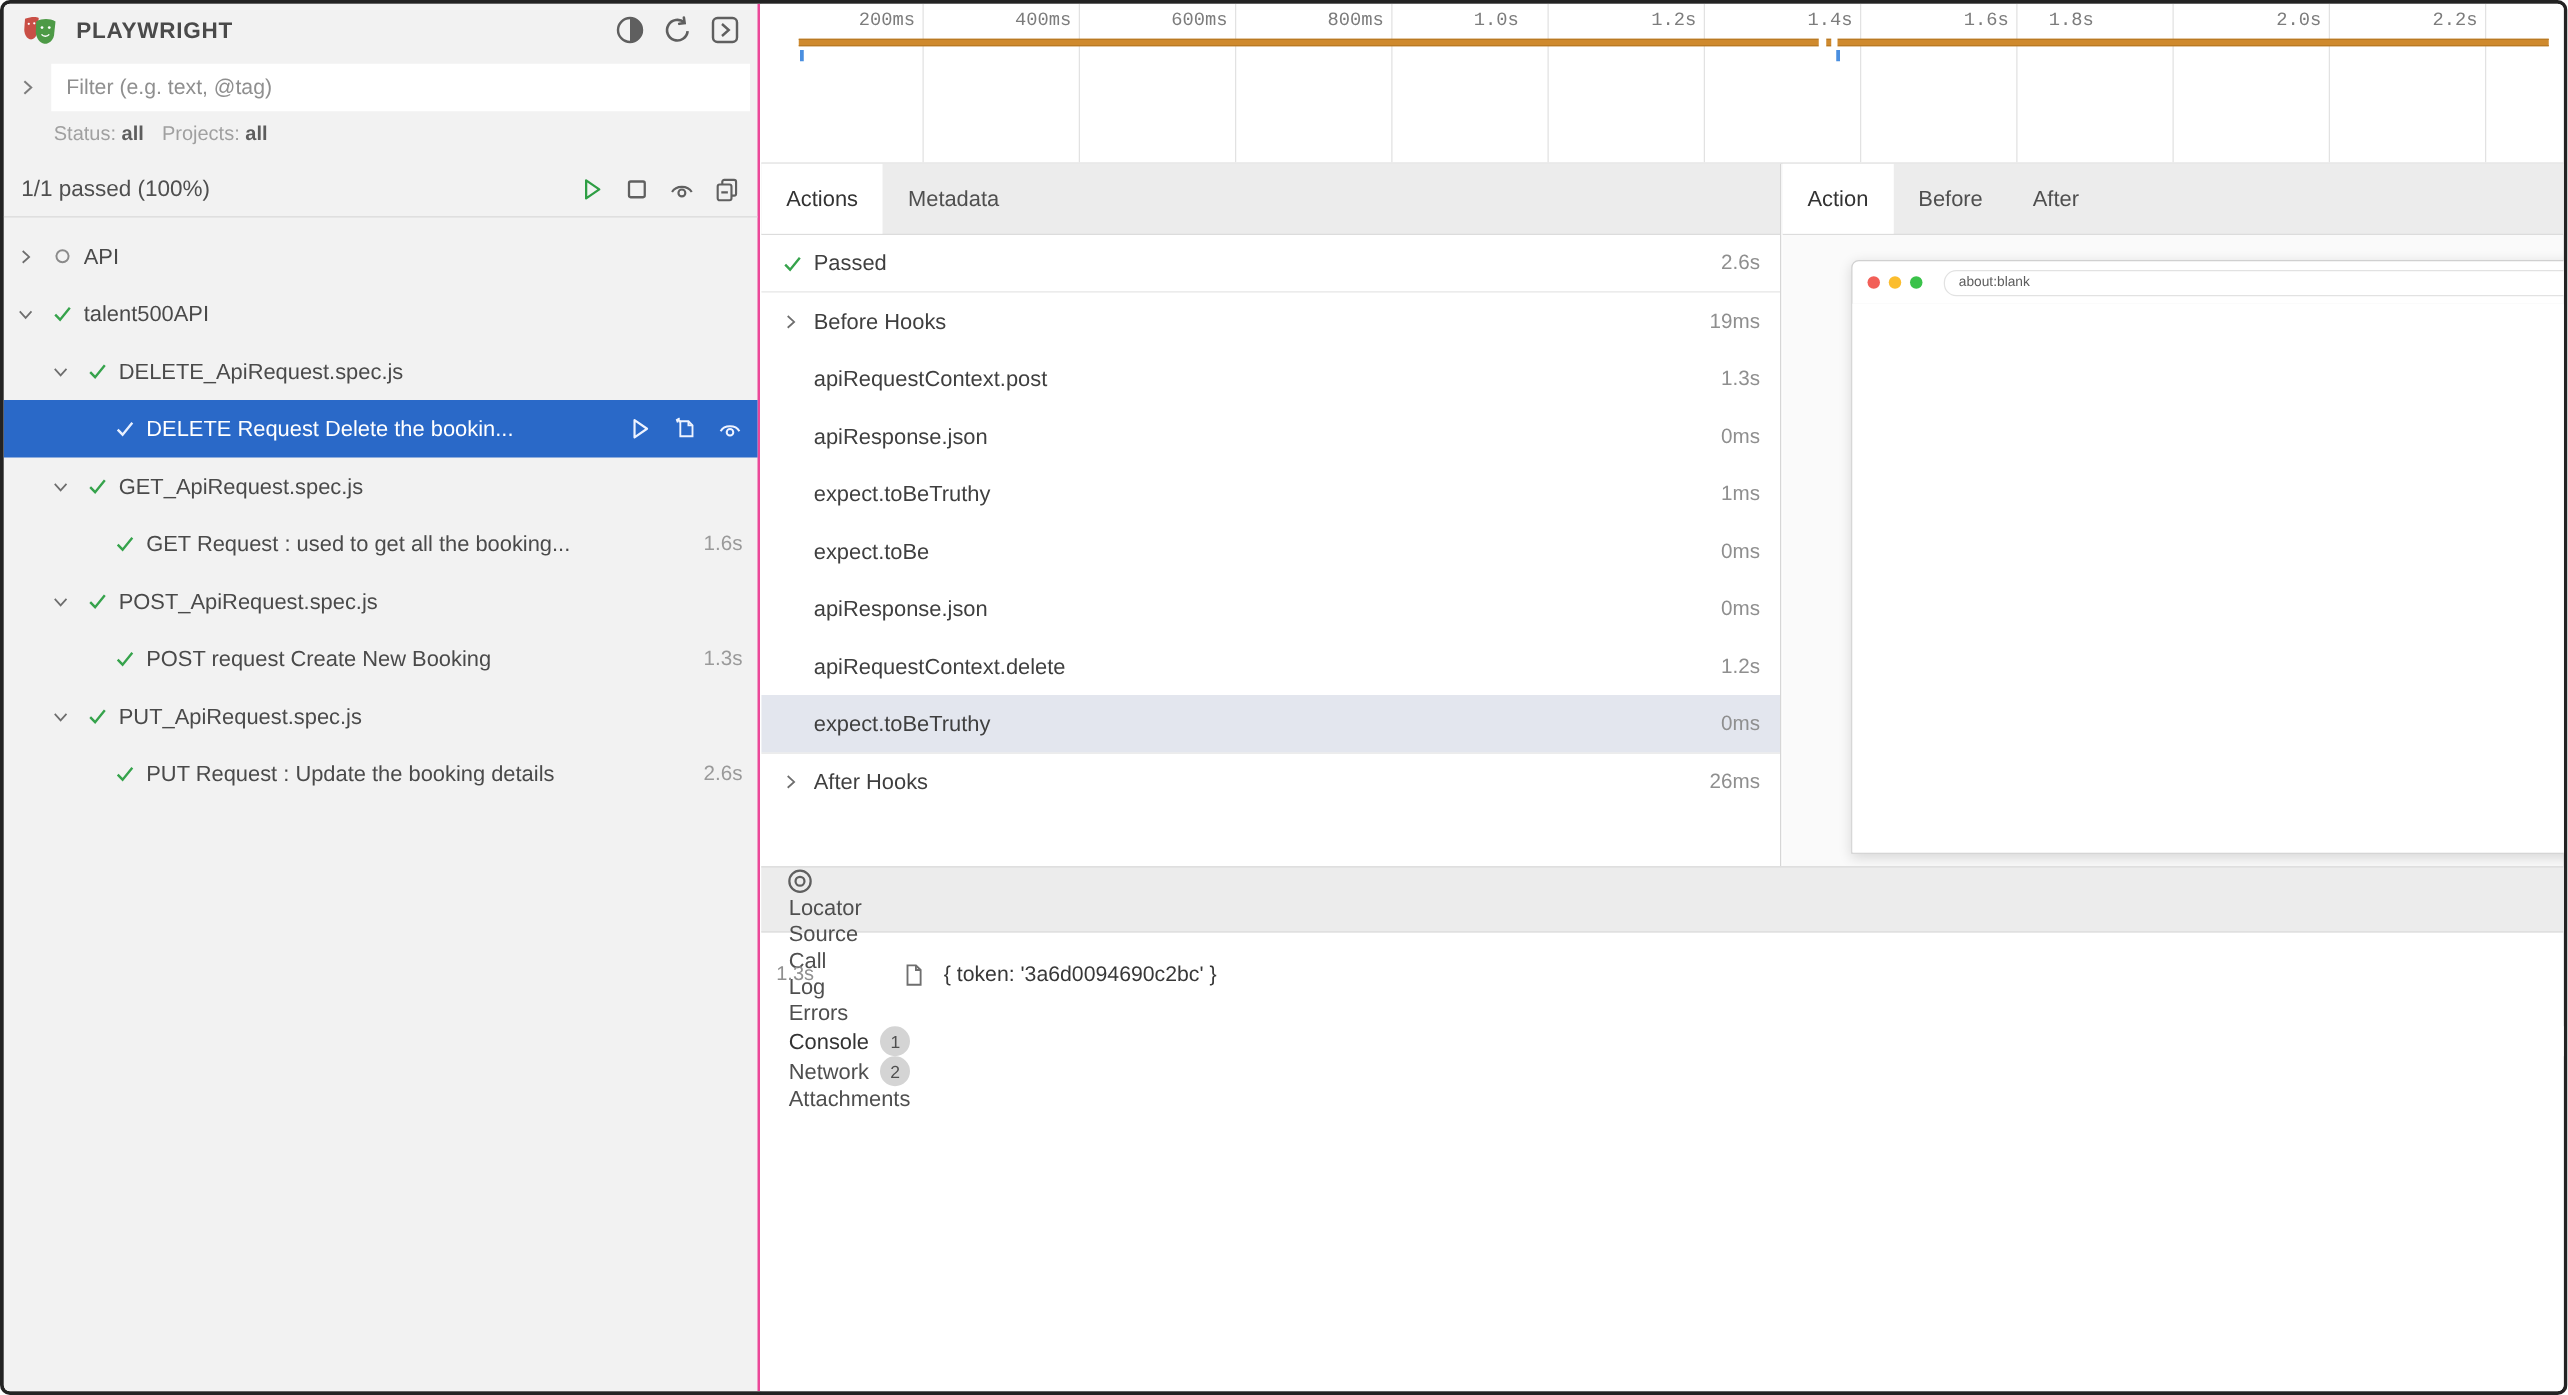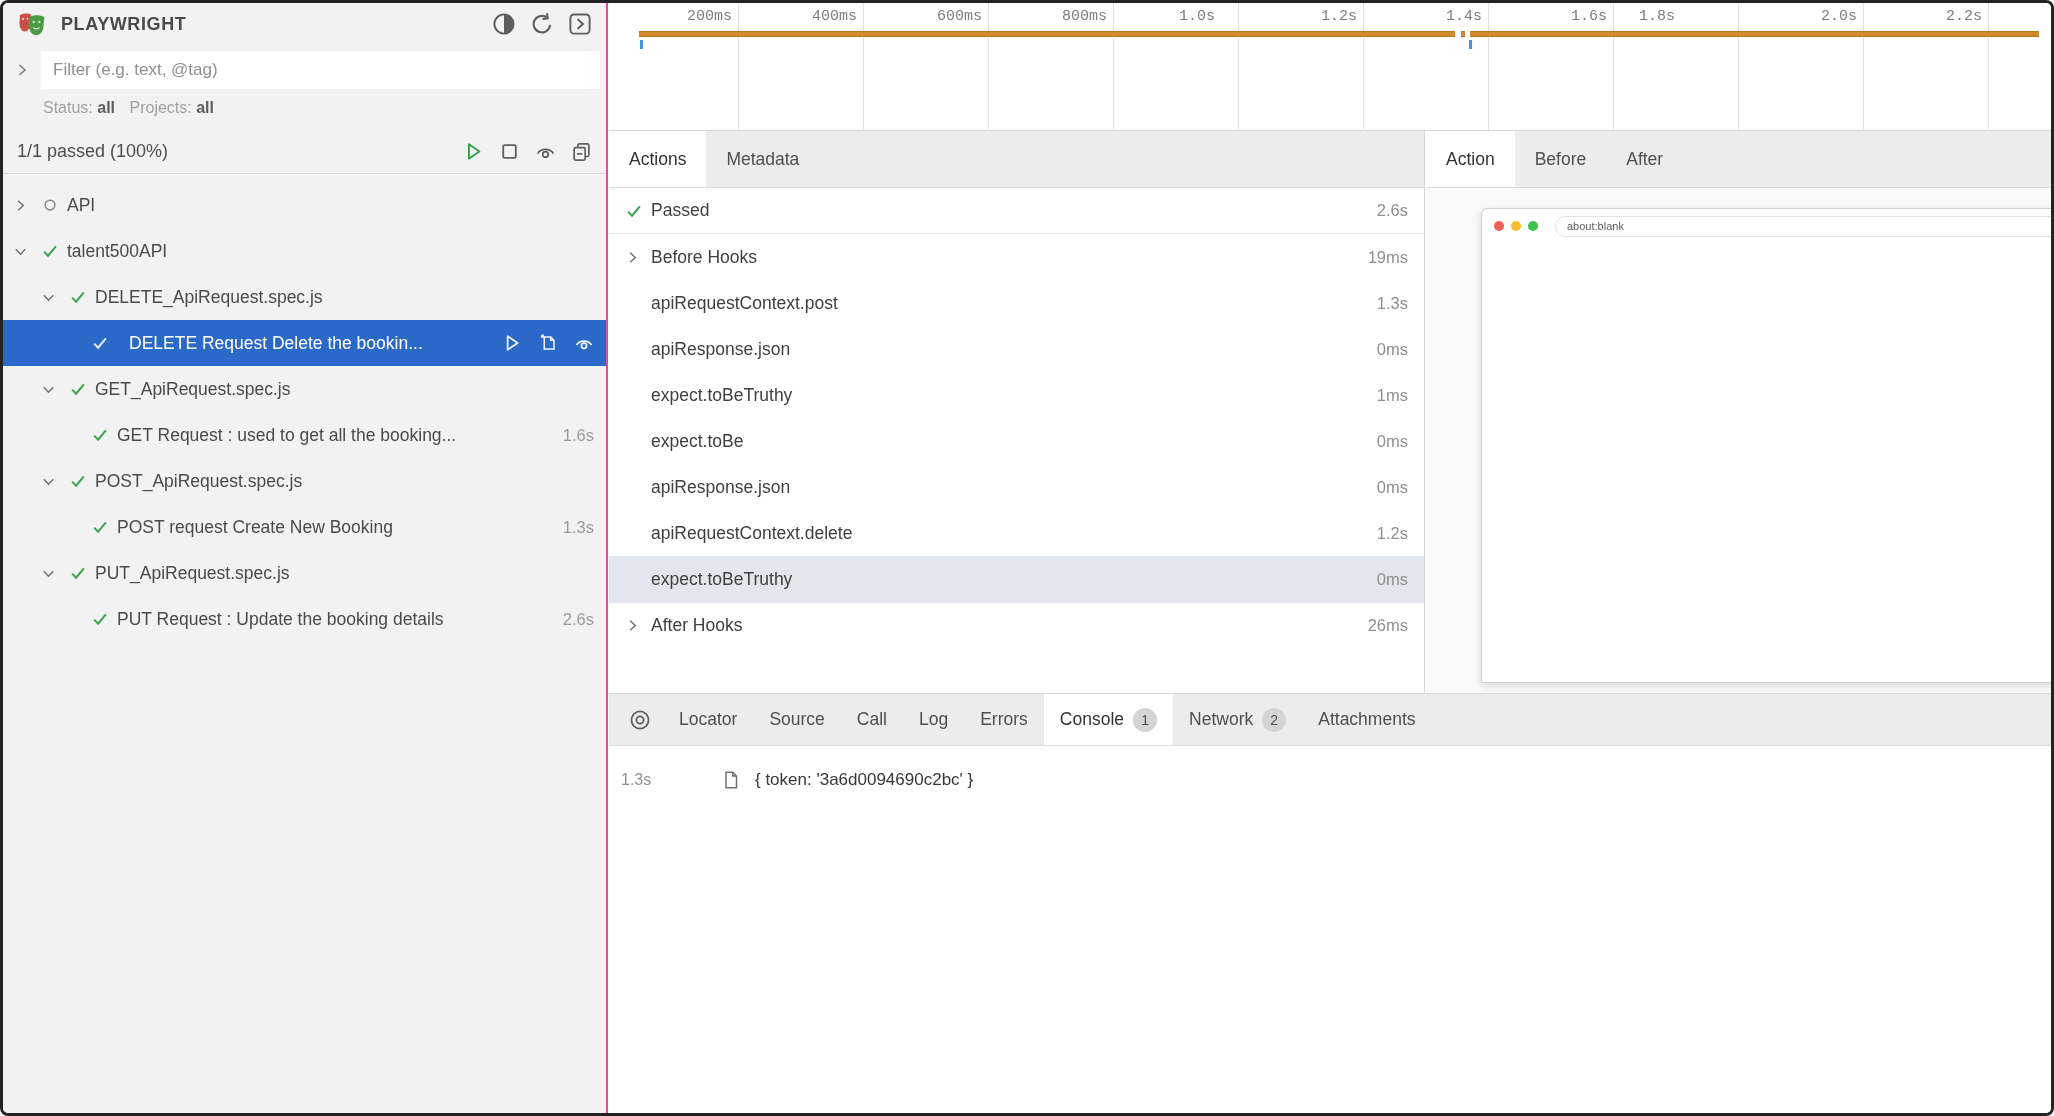--- a/index.html
+++ b/index.html
@@ -29,21 +29,21 @@
   .tree{padding-top:8px;}
   .tree-row{height:46px;display:flex;align-items:center;font-size:17.5px;color:#4a4a4a;cursor:pointer;box-sizing:border-box;}
   .tree-row .expander{width:28px;display:flex;justify-content:flex-start;color:#6e6e6e;flex:none;}
   .tree-row .expander svg{width:15px;height:15px;}
   .tree-row .sicon{width:26px;display:flex;justify-content:flex-start;flex:none;}
   .tree-row .sicon svg{width:18px;height:18px;}
   .tree-row .sicon.green{color:#36a34c;}
   .tree-row .sicon.gray{color:#8a8a8a;}
   .tree-row .tlabel{flex:1;white-space:nowrap;overflow:hidden;}
   .tree-row .tduration{color:#9a9a9a;font-size:16.5px;padding-right:12px;}
-  .tree-row.selected{background:#2a69c8;color:#fff;gap:12px;}
+  .tree-row.selected{background:#2a69c8;color:#fff;}
   .tree-row.selected .sicon.green{color:#e8f0ff;}
   .row-actions{display:flex;align-items:center;gap:16px;padding-right:12px;}
   .row-actions .aicon{width:20px;height:20px;color:#eef3ff;cursor:pointer;}
 
   
   .timeline{position:absolute;left:606px;top:0;right:0;height:128px;background:#fff;border-bottom:1px solid #d9d9d9;box-sizing:border-box;overflow:hidden;}
   .gridline{position:absolute;top:0;bottom:0;width:1px;background:#e2e2e2;}
   .tick-label{position:absolute;top:5px;font-size:15px;color:#7c7c7c;width:70px;text-align:right;font-family:Liberation Mono, monospace;}
   .tl-bar{position:absolute;top:28px;height:6px;background:#cf8a2e;border-top:1px solid #b97a24;border-bottom:1px solid #b97a24;box-sizing:border-box;}
   .tl-gap{position:absolute;top:27px;height:9px;background:#fff;}
@@ -77,21 +77,21 @@
   .chrome-bar{height:34px;display:flex;align-items:center;padding:0 12px;border-bottom:1px solid #ececec;}
   .dot{width:10px;height:10px;border-radius:50%;margin-right:7px;flex:none;}
   .dot.red{background:#f25f58;}
   .dot.yellow{background:#fbbd2e;}
   .dot.green{background:#3ac24a;}
   .addr-pill{flex:1;height:19px;margin-left:10px;background:#fff;border:1px solid #e2e2e2;border-radius:10px;display:flex;align-items:center;padding:0 11px;font-size:11px;color:#5d5d5d;}
   .page-blank{position:absolute;left:0;right:0;top:34px;bottom:0;background:#fff;}
 
   
   .bottom-panel{position:absolute;left:606px;top:690px;right:0;bottom:0;background:#fff;}
-  .bottom-tabs{height:53px;border-top:1px solid #d9d9d9;border-bottom:1px solid #dcdcdc;padding-left:6px;}
+  .bottom-tabs{height:53px;border-top:1px solid #d9d9d9;border-bottom:1px solid #dcdcdc;padding-left:6px;flex-direction:column;}
   .target-btn{display:flex;align-items:center;padding:0 12px 0 14px;color:#5f5f5f;cursor:pointer;}
   .target-btn svg{width:22px;height:22px;}
   .bottom-tabs .tab{padding:0 16px;}
   .console-area{padding:14px 0 0 0;}
   .console-entry{display:flex;align-items:center;height:40px;font-size:17px;color:#383838;}
   .console-time{width:58px;padding-left:12px;color:#8f8f8f;font-size:16px;flex:none;}
   .console-doc{width:20px;height:20px;color:#6f6f6f;margin:0 14px 0 42px;flex:none;}
   .console-msg{white-space:pre;}
 
   svg{display:block;}

